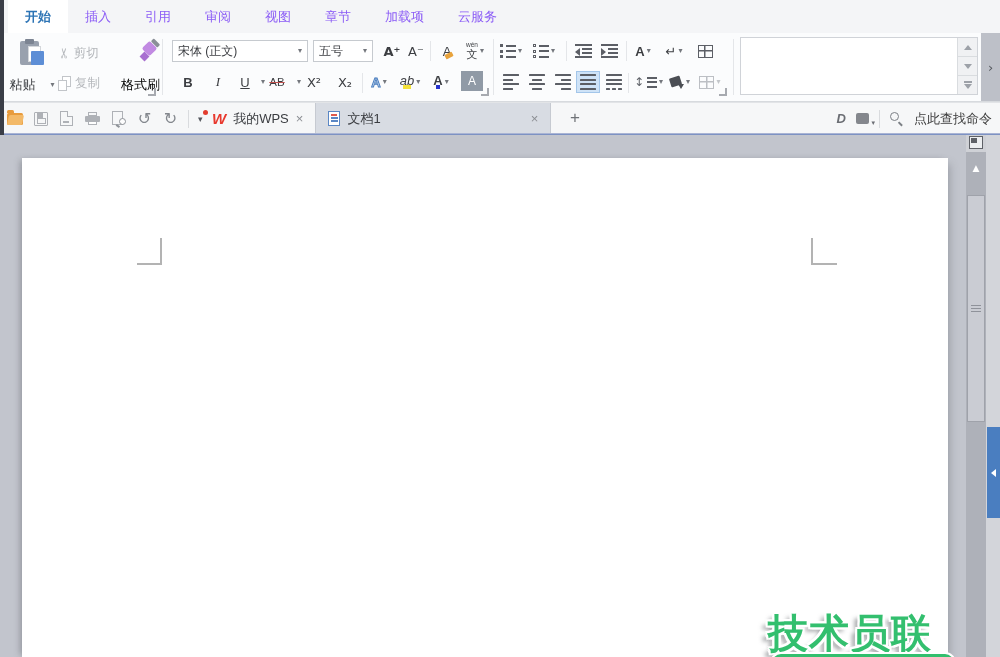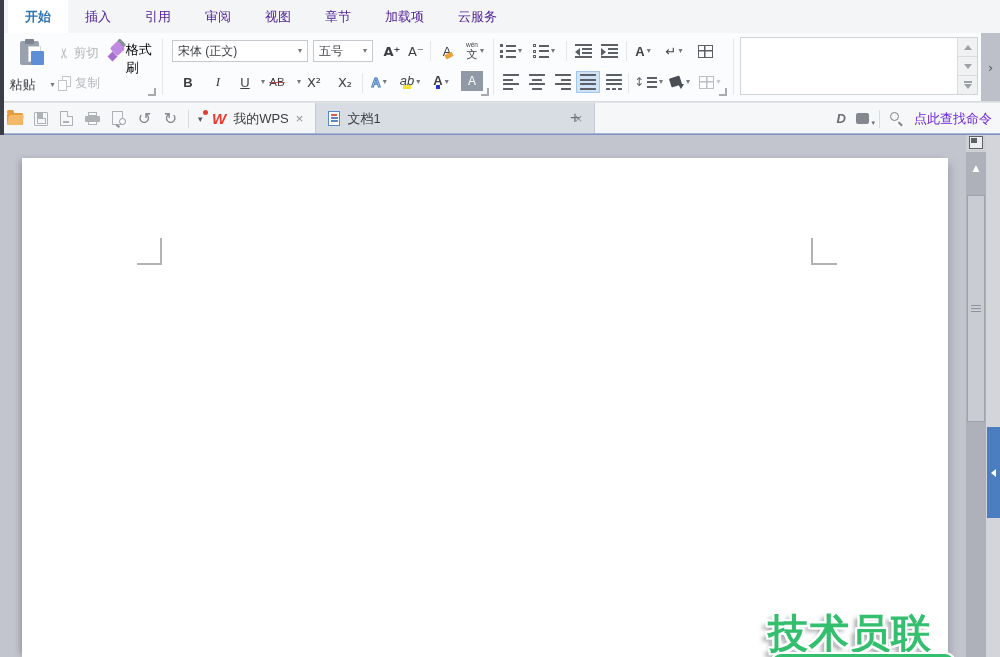--- a/index.html
+++ b/index.html
@@ -10,21 +10,21 @@
     -webkit-font-smoothing: antialiased;
   }
   .g { font-family:"DejaVu Sans", sans-serif; }
 
   
   .win-edge { position:absolute; left:0; top:0; width:4px; height:135px; background:#3a3e47; z-index:50; }
 
   
   .menubar { position:absolute; left:0; top:0; width:1000px; height:33px; background:#f4f5f7;
              display:flex; align-items:stretch; padding-left:8px; }
-  .menu-tab { padding:0 17px; display:flex; align-items:center; font-size:13px; color:#4c1d95; }
+  .menu-tab { padding:0 17px; display:flex; align-items:center; font-size:13px; color:#8b5cf6; }
   .menu-tab.active { background:#fff; color:#2d74b5; font-weight:bold; }
 
   
   .ribbon { position:absolute; left:0; top:33px; width:1000px; height:69px; background:#fbfcfd;
             border-bottom:1px solid #d7dade; }
   .vsep { position:absolute; top:6px; width:1px; height:56px; background:#e4e6e9; }
   .lau { position:absolute; width:8px; height:8px; border-right:2px solid #a7aab0; border-bottom:2px solid #a7aab0; }
 
   .rbtn { position:absolute; display:flex; align-items:center; gap:4px; font-size:12.5px; color:#3b3d41; height:24px; }
   .rbtn.disabled { color:#b4b7bb; }
@@ -37,21 +37,21 @@
   .ic-clipboard .body { position:absolute; left:0; top:2px; width:19px; height:24px; background:#99a1ae; border-radius:2px; }
   .ic-clipboard .clip { position:absolute; left:5px; top:0; width:9px; height:5px; background:#7c8492; border-radius:1px; }
   .ic-clipboard .paper { position:absolute; left:8px; top:7px; width:13px; height:16px; background:#fff; border:1px solid #d4d7db; }
   .ic-clipboard .bluep { position:absolute; left:11px; top:12px; width:13px; height:14px; background:#5d8ed6; border-radius:1px; }
   .paste-label { display:flex; align-items:center; gap:15px; font-size:13px; color:#3b3d41; }
 
   .ic-scissors { font-size:14px; color:#b4b7bb; display:inline-block; transform:rotate(-90deg); }
   .ic-copy { position:relative; width:13px; height:15px; }
   .ic-copy .b1 { position:absolute; right:0; top:0; width:9px; height:11px; border:1.5px solid #c2c5c9; background:#fff; }
   .ic-copy .b2 { position:absolute; left:0; bottom:0; width:9px; height:11px; border:1.5px solid #c2c5c9; background:#fff; }
-  .fp { position:absolute; left:108px; top:4px; width:52px; height:60px; display:flex; flex-direction:row; align-items:flex-start; justify-content:space-between; padding:4px 0 3px; }
+  .fp { position:absolute; left:108px; top:4px; width:52px; height:60px; display:flex; flex-direction:column; align-items:flex-end; justify-content:space-between; padding:4px 0 3px; }
   .ic-brush { position:relative; width:20px; height:22px; }
   .ic-brush .head { position:absolute; left:4px; top:2px; width:11px; height:11px; background:#c18ae2; border-radius:2px; transform:rotate(45deg); }
   .ic-brush .tip { position:absolute; left:1px; top:12px; width:7px; height:7px; background:#a86fd0; transform:rotate(45deg); }
   .ic-brush .handle { position:absolute; right:0; top:0; width:9px; height:4px; background:#8a8f97; transform:rotate(45deg); border-radius:1px; }
 
   .combo { position:absolute; height:22px; border:1px solid #c6cacf; background:#fff; display:flex; align-items:center;
            padding:0 5px; font-size:12px; color:#3b3d41; }
   .combo .caret { margin-left:auto; padding-left:4px; }
 
   .sq { position:absolute; height:22px; min-width:22px; display:flex; align-items:center; justify-content:center;
@@ -134,39 +134,39 @@
   .ic-preview .doc { position:absolute; left:0; top:0; width:11px; height:14px; border:1.5px solid #aeb1b6; }
   .ic-preview .lens { position:absolute; right:0; bottom:1px; width:7px; height:7px; border:1.5px solid #8f9399; border-radius:50%; background:#fdfdfd; }
   .ic-preview .hdl { position:absolute; right:6px; bottom:0; width:4px; height:1.5px; background:#8f9399; transform:rotate(35deg); }
   .undo-redo { font-size:16px; color:#83878d; line-height:1; }
   .qat-caret { position:relative; font-size:9px; color:#55585e; }
   .qat-caret .dot { position:absolute; right:-5px; top:-4px; width:5px; height:5px; background:#e23c2e; border-radius:50%; }
 
   .doc-tabs { position:absolute; left:200px; top:0; height:31px; display:flex; }
   .dtab { display:flex; align-items:center; gap:7px; padding:0 12px; font-size:13px; color:#3a3c40; height:31px; }
   .dtab .close { color:#8b8e93; font-size:13px; }
-  .dtab.active { background:#d8dce3; border-left:1px solid #c6cad1; border-right:1px solid #c6cad1; width:280px; }
+  .dtab.active { background:#d8dce3; border-left:1px solid #c6cad1; border-right:1px solid #c6cad1; width:236px; }
   .dtab.active .close { margin-left:auto; }
   .wps-logo { color:#e8392e; font-weight:bold; font-size:15px; font-style:italic; }
   .ic-doc { position:relative; width:12px; height:15px; background:#fff; border:1.5px solid #5a87c5; }
   .ic-doc i { position:absolute; left:2px; height:1.5px; display:block; }
   .ic-doc .r { top:2px; width:6px; background:#e05a4e; }
   .ic-doc .b1 { top:5px; width:7px; background:#5a87c5; }
   .ic-doc .b2 { top:8px; width:7px; background:#5a87c5; }
   .newtab { position:absolute; left:565px; top:5px; width:20px; height:20px; display:flex; align-items:center; justify-content:center; font-size:17px; color:#6f7control277; color:#6f7277; }
 
   .tab-right { position:absolute; right:8px; top:0; height:31px; display:flex; align-items:center; gap:10px; }
   .ic-docer { font-weight:bold; font-style:italic; font-size:13px; color:#6b6e74; }
   .ic-panel { position:relative; width:13px; height:11px; background:#84878d; border-radius:2px; }
   .ic-panel::after { content:"▾"; position:absolute; right:-6px; bottom:-3px; font-size:7px; color:#6b6e74; }
   .tab-right .sep { width:1px; height:18px; background:#d9dbde; }
   .ic-search { position:relative; width:14px; height:14px; }
   .ic-search .c { position:absolute; left:0; top:0; width:9px; height:9px; border:1.5px solid #7c8086; border-radius:50%; }
   .ic-search .h { position:absolute; right:1px; bottom:1px; width:5px; height:1.5px; background:#7c8086; transform:rotate(45deg); }
-  .search-hint { font-size:13px; color:#6d28d9; }
+  .search-hint { font-size:13px; color:#404040; }
 
   
   .doc-area { position:absolute; left:0; top:135px; width:1000px; height:522px; background:#c2c5cd; }
   .page { position:absolute; left:22px; top:23px; width:926px; height:499px; background:#fff;
           box-shadow:-4px 0 6px -2px rgba(90,93,100,.4), 4px 4px 8px -2px rgba(90,93,100,.35); }
   .mark { position:absolute; background:#b3b3b3; }
 
   .watermark-title { position:absolute; left:746px; top:448px; font-size:40px; font-weight:900; letter-spacing:1px;
           color:#33bf6e;
           text-shadow:-2px 0 #fff, 2px 0 #fff, 0 -2px #fff, 0 2px #fff, -2px -2px #fff, 2px 2px #fff, -2px 2px #fff, 2px -2px #fff, -5px 4px 4px rgba(70,72,78,.55); }

